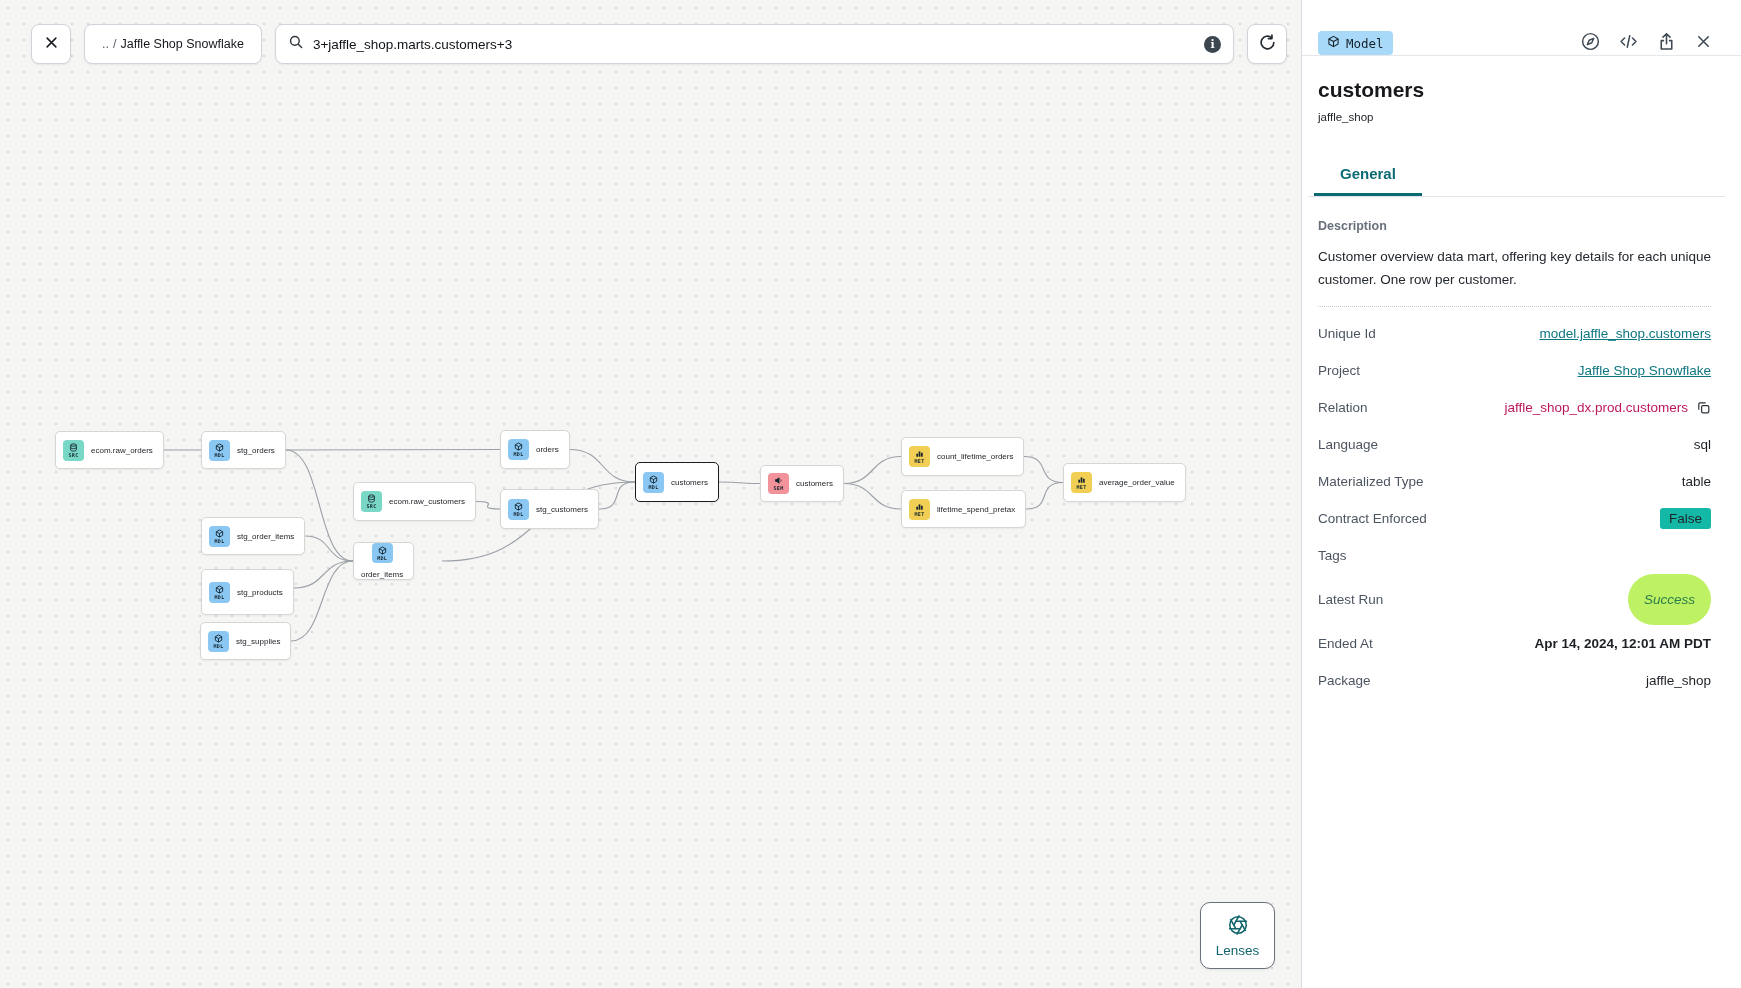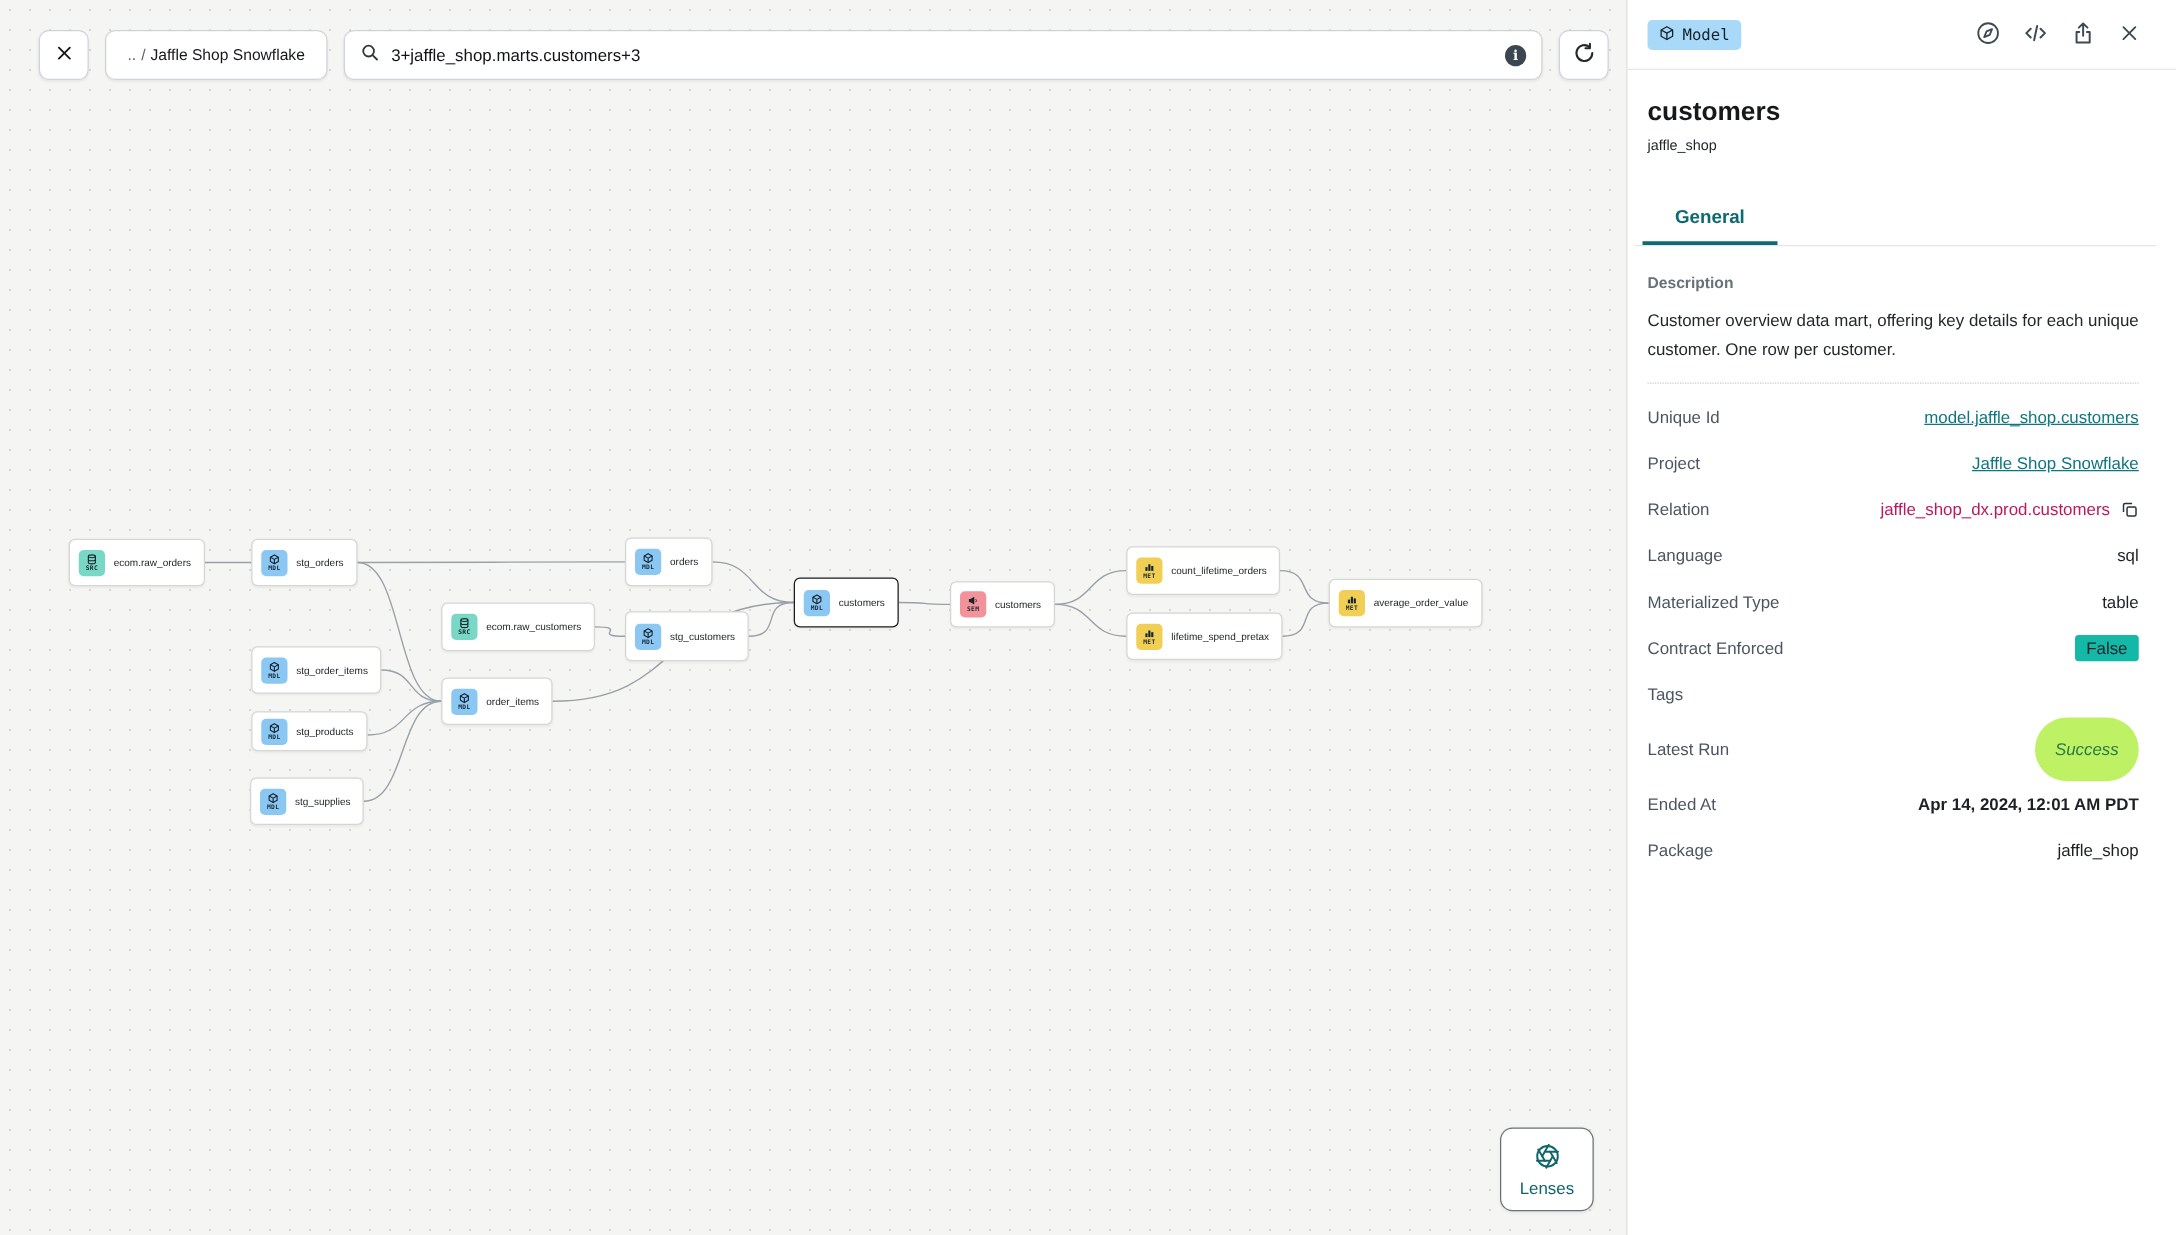--- a/index.html
+++ b/index.html
@@ -61,21 +61,21 @@
     cursor:pointer; box-shadow:0 1px 3px rgba(0,0,0,.07);
   }
   .lenses span { font-size:13.5px; color:#11656d; }
 
   
   .panel {
     position:absolute; right:0; top:0; width:440px; height:988px; background:#fff;
     border-left:1px solid #dadde0; display:flex; flex-direction:column;
   }
   .phead {
-    height:56px; display:flex; align-items:center; justify-content:space-between;
+    height:56px; display:flex; align-items:flex-end; justify-content:space-between;
     padding:0 28px 0 16px; border-bottom:1px solid #e5e7e9;
   }
   .rbadge {
     display:inline-flex; align-items:center; gap:6px; background:#a9d9f8;
     border-radius:4px; padding:4px 9px; font-family:"DejaVu Sans Mono", monospace;
     font-size:12.5px; color:#14212b;
   }
   .hicons { display:flex; align-items:center; gap:17px; }
   .hicons button { background:none; border:none; cursor:pointer; display:flex; padding:0; }
 
@@ -152,21 +152,21 @@
         <div class="gnode" style="left: 201px; top: 517px; height: 38px;">
           <span class="tbadge" style="background: rgb(138, 200, 243);">
             <svg viewBox="0 0 24 24" fill="none" stroke="#16242e" stroke-width="2.4" stroke-linejoin="round">
               <path d="M12 2.5l8.5 4.8v9.4L12 21.5l-8.5-4.8V7.3z"></path>
               <path d="M3.5 7.3l8.5 4.7 8.5-4.7M12 21.5V12"></path>
             </svg>
             <span class="tlabel">MDL</span>
           </span>
           <span class="nlabel">stg_order_items</span>
         </div>
-        <div class="gnode" style="left: 201px; top: 569px; height: 32px; text-align: center;">
+        <div class="gnode" style="left: 201px; top: 569px; height: 46px; text-align: center;">
           <span class="tbadge" style="background: rgb(138, 200, 243);">
             <svg viewBox="0 0 24 24" fill="none" stroke="#16242e" stroke-width="2.4" stroke-linejoin="round">
               <path d="M12 2.5l8.5 4.8v9.4L12 21.5l-8.5-4.8V7.3z"></path>
               <path d="M3.5 7.3l8.5 4.7 8.5-4.7M12 21.5V12"></path>
             </svg>
             <span class="tlabel">MDL</span>
           </span>
           <span class="nlabel">stg_products</span>
         </div>
         <div class="gnode" style="left: 200px; top: 622px; height: 38px;">
@@ -183,21 +183,21 @@
           <span class="tbadge" style="background: rgb(121, 215, 197);">
             <svg viewBox="0 0 24 24" fill="none" stroke="#16242e" stroke-width="2.4">
               <ellipse cx="12" cy="5.5" rx="7.5" ry="3"></ellipse>
               <path d="M4.5 5.5v13c0 1.7 3.4 3 7.5 3s7.5-1.3 7.5-3v-13"></path>
               <path d="M4.5 12c0 1.7 3.4 3 7.5 3s7.5-1.3 7.5-3"></path>
             </svg>
             <span class="tlabel">SRC</span>
           </span>
           <span class="nlabel">ecom.raw_customers</span>
         </div>
-        <div class="gnode" style="left: 353px; top: 542px; height: 38px;">
+        <div class="gnode" style="left: 353px; top: 542px; height: 38px; flex-direction: column;">
           <span class="tbadge" style="background: rgb(138, 200, 243);">
             <svg viewBox="0 0 24 24" fill="none" stroke="#16242e" stroke-width="2.4" stroke-linejoin="round">
               <path d="M12 2.5l8.5 4.8v9.4L12 21.5l-8.5-4.8V7.3z"></path>
               <path d="M3.5 7.3l8.5 4.7 8.5-4.7M12 21.5V12"></path>
             </svg>
             <span class="tlabel">MDL</span>
           </span>
           <span class="nlabel">order_items</span>
         </div>
         <div class="gnode" style="left: 500px; top: 430px; height: 39px;">

